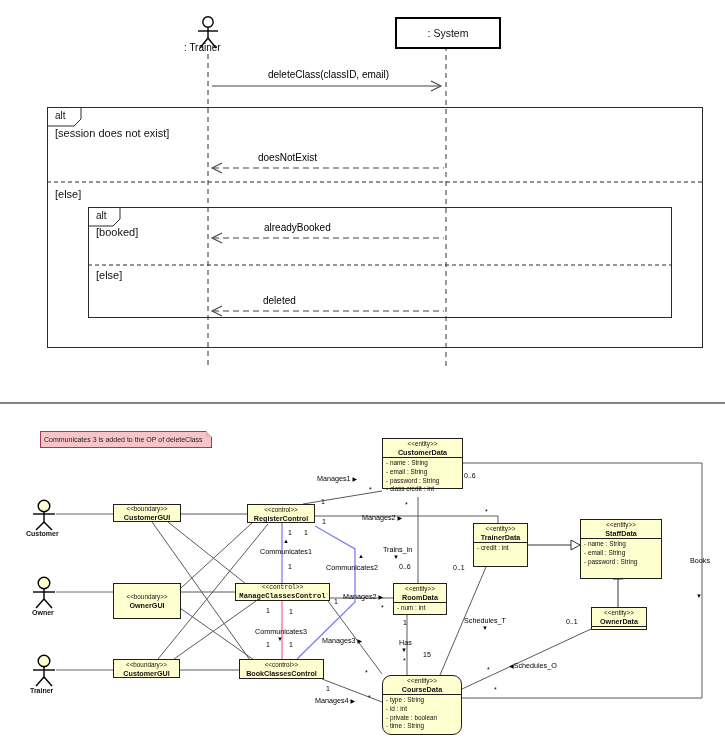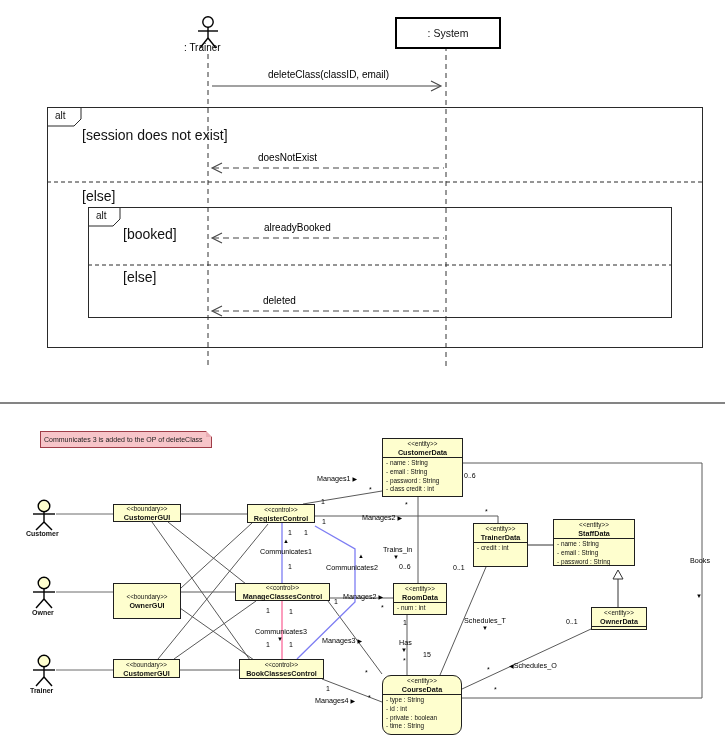--- a/index.html
+++ b/index.html
@@ -5,21 +5,21 @@
   html,body{margin:0;padding:0;background:#fff;}
   #stage{position:relative;width:725px;height:751px;background:#fff;overflow:hidden;
          font-family:"Liberation Sans",sans-serif;color:#111;}
   svg.layer{position:absolute;left:0;top:0;pointer-events:none;}
   
   .seq-label{position:absolute;font-size:10px;color:#000;white-space:nowrap;}
   .obj-box{position:absolute;background:#fff;border:2px solid #000;display:flex;
            align-items:center;justify-content:center;font-size:10.5px;}
   .frag{position:absolute;border:1.2px solid #2a2a2a;box-sizing:border-box;background:transparent;}
   .frag-tab{position:absolute;font-size:10px;padding:2px 0 0 7px;box-sizing:border-box;}
-  .guard{position:absolute;font-size:14px;white-space:nowrap;margin-left:27px;}
+  .guard{position:absolute;font-size:11px;white-space:nowrap;}
   
   .divider{position:absolute;left:0;width:725px;height:2px;background:#848484;}
   
   .note{position:absolute;background:#f7c5c9;border:1px solid #9f3d48;font-size:7px;
         line-height:15px;padding:0 8px 0 3px;white-space:nowrap;color:#1c1c1c;}
   .note .fold{position:absolute;right:-1px;top:-1px;width:0;height:0;
         border-left:6px solid transparent;border-top:6px solid #fff;}
   .note .fold2{position:absolute;right:-1px;top:-1px;width:0;height:0;
         border-bottom:6px solid #eaaeb5;border-right:6px solid transparent;}
   .cls{position:absolute;background:#fefece;border:1.6px solid #1f1f1f;box-sizing:border-box;
@@ -189,51 +189,51 @@
     <div class="cname">CustomerGUI</div>
   </div>
   <div class="cls gui" style="left:247px;top:504px;width:68px;height:19px;justify-content:space-between;">
     <div class="stereo">&lt;&lt;control&gt;&gt;</div>
     <div class="cname">RegisterControl</div>
   </div>
   <div class="cls gui" style="left:113px;top:583px;width:68px;height:36px;">
     <div class="stereo">&lt;&lt;boundary&gt;&gt;</div>
     <div class="cname">OwnerGUI</div>
   </div>
-  <div class="cls gui" style="left:235px;top:583px;width:95px;height:18px;">
+  <div class="cls gui" style="left:235px;top:583px;width:95px;height:18px;font-family:Liberation Mono, monospace;">
     <div class="stereo">&lt;&lt;control&gt;&gt;</div>
     <div class="cname">ManageClassesControl</div>
   </div>
   <div class="cls gui" style="left:113px;top:659px;width:67px;height:19px;">
     <div class="stereo">&lt;&lt;boundary&gt;&gt;</div>
     <div class="cname">CustomerGUI</div>
   </div>
   <div class="cls gui" style="left:239px;top:659px;width:85px;height:20px;">
     <div class="stereo">&lt;&lt;control&gt;&gt;</div>
     <div class="cname">BookClassesControl</div>
   </div>
 
-  <div class="cls" style="left:382px;top:438px;width:81px;height:59px;">
+  <div class="cls" style="left:382px;top:438px;width:81px;height:51px;">
     <div class="stereo">&lt;&lt;entity&gt;&gt;</div>
     <div class="cname">CustomerData</div>
     <div class="attrs">
       <div>- name : String</div>
       <div>- email : String</div>
       <div>- password : String</div>
       <div>- class credit : int</div>
     </div>
   </div>
   <div class="cls" style="left:473px;top:523px;width:55px;height:44px;">
     <div class="stereo">&lt;&lt;entity&gt;&gt;</div>
     <div class="cname">TrainerData</div>
     <div class="attrs" style="height:18px;">
       <div>- credit : int</div>
     </div>
   </div>
-  <div class="cls" style="left:553px;top:519px;width:82px;height:47px;">
+  <div class="cls" style="left:580px;top:519px;width:82px;height:60px;">
     <div class="stereo">&lt;&lt;entity&gt;&gt;</div>
     <div class="cname">StaffData</div>
     <div class="attrs">
       <div>- name : String</div>
       <div>- email : String</div>
       <div>- password : String</div>
     </div>
   </div>
   <div class="cls" style="left:393px;top:583px;width:54px;height:32px;">
     <div class="stereo">&lt;&lt;entity&gt;&gt;</div>

